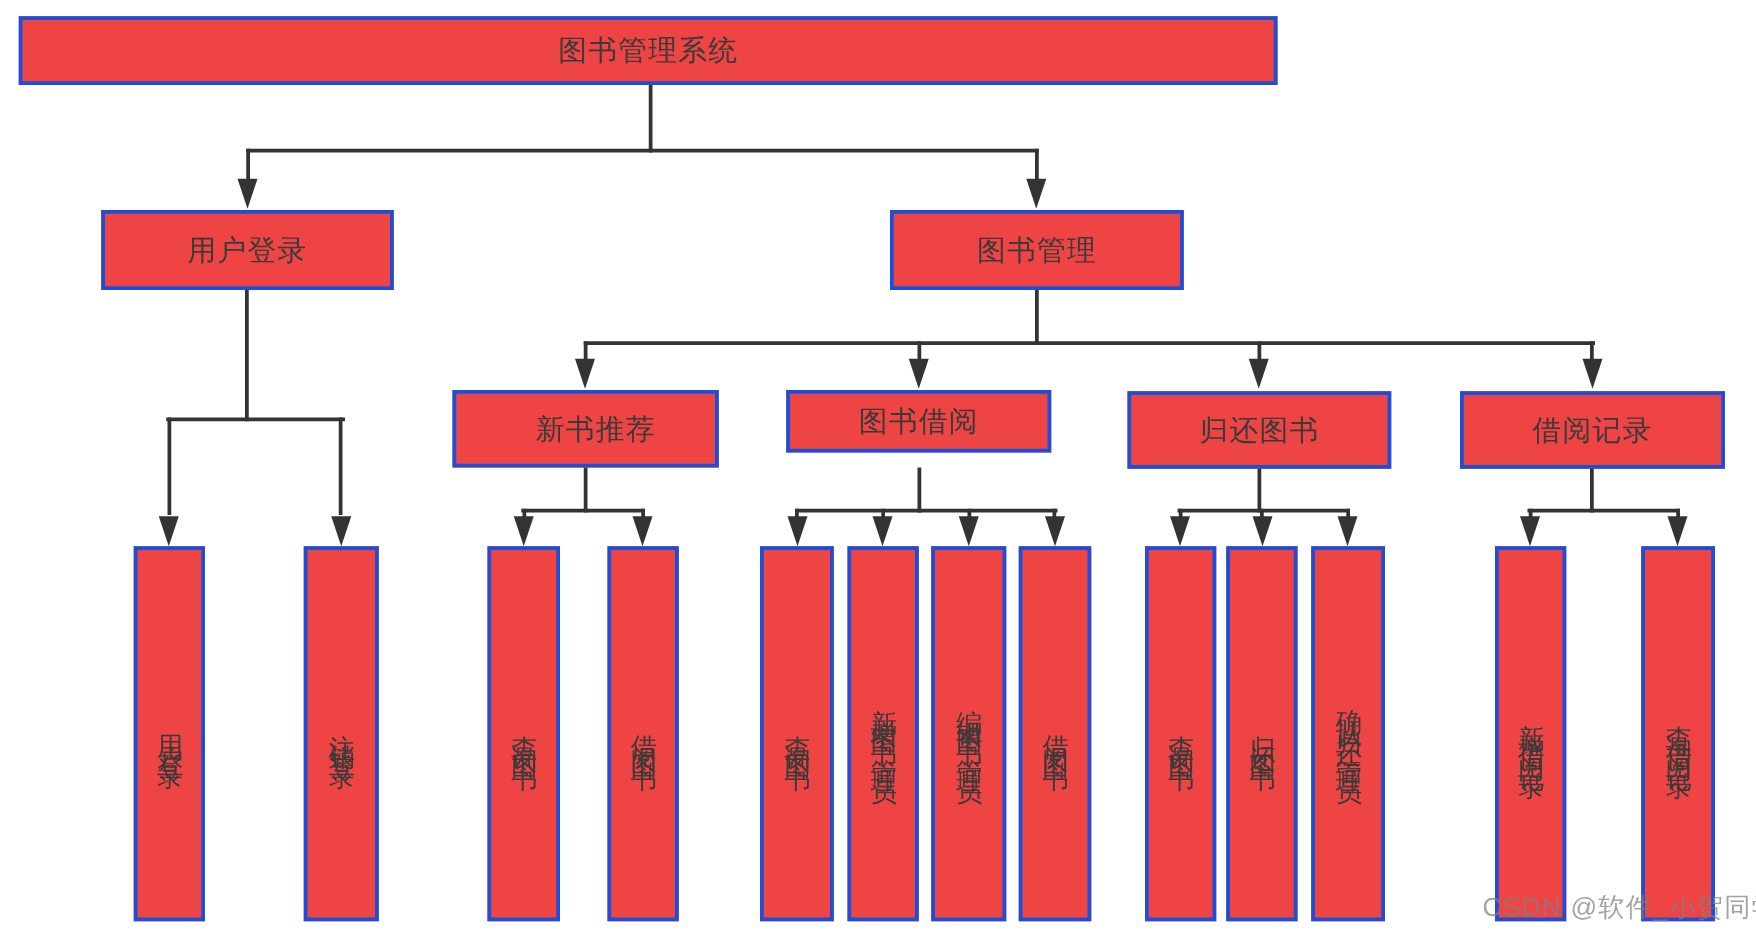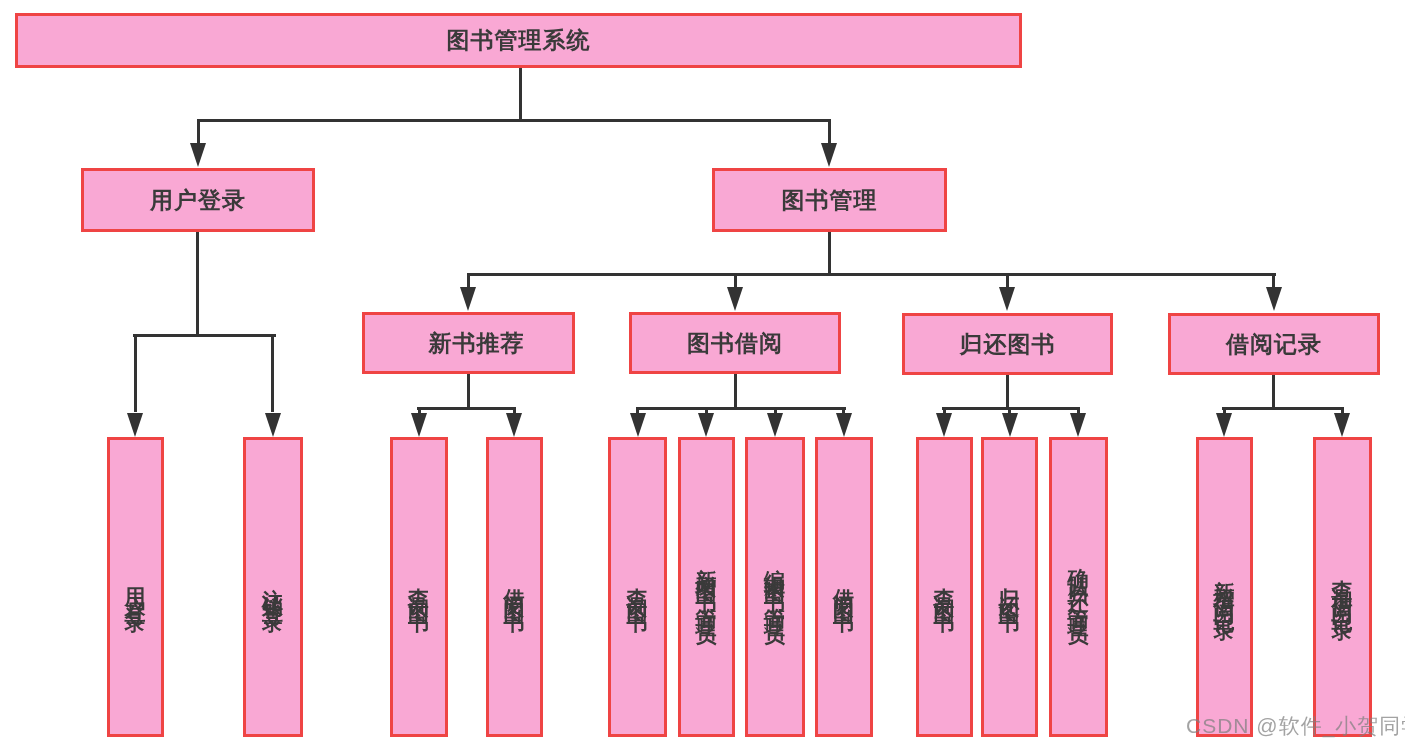--- a/index.html
+++ b/index.html
@@ -2,22 +2,22 @@
 <html><head>
 <meta charset="utf-8">
 <style>
   html,body{margin:0;padding:0;background:#ffffff;}
   .canvas{
     position:relative;width:1405px;height:747px;background:#ffffff;
     font-family:"Liberation Sans",sans-serif;color:#3a3a3a;overflow:hidden;
   }
   
   .node{
-    position:absolute;box-sizing:border-box;background:#f9a8d4;
-    border:3px solid #ef4444;display:flex;align-items:center;justify-content:center;font-weight:bold;
+    position:absolute;box-sizing:border-box;background:#ef4444;
+    border:3px solid #1d4ed8;display:flex;align-items:center;justify-content:center;
   }
   .hbox span{font-size:23px;letter-spacing:1px;white-space:nowrap;color:#3a3a3a;}
   .vbox span{
     writing-mode:vertical-rl;text-orientation:mixed;
     font-size:21px;letter-spacing:8px;line-height:1;color:#3a3a3a;white-space:nowrap;
   }
   
   .line{position:absolute;background:#333333;}
   .arrow{
     position:absolute;width:0;height:0;
@@ -67,21 +67,21 @@
   <div class="line" style="left:1006px;top:273px;width:3px;height:18px;"></div>
   <div class="line" style="left:1272px;top:273px;width:3px;height:18px;"></div>
   <div class="arrow" style="left:460px;top:287px;"></div>
   <div class="arrow" style="left:727px;top:287px;"></div>
   <div class="arrow" style="left:999px;top:287px;"></div>
   <div class="arrow" style="left:1266px;top:287px;"></div>
 
   <div class="node hbox" style="left:362px;top:312px;width:213px;height:62px;padding-left:16px;">
     <span>新书推荐</span>
   </div>
-  <div class="node hbox" style="left:629px;top:312px;width:212px;height:62px;">
+  <div class="node hbox" style="left:629px;top:312px;width:212px;height:50px;">
     <span>图书借阅</span>
   </div>
   <div class="node hbox" style="left:902px;top:313px;width:211px;height:62px;">
     <span>归还图书</span>
   </div>
   <div class="node hbox" style="left:1168px;top:313px;width:212px;height:62px;">
     <span>借阅记录</span>
   </div>
 
   <div class="line" style="left:467px;top:374px;width:3px;height:36px;"></div>

